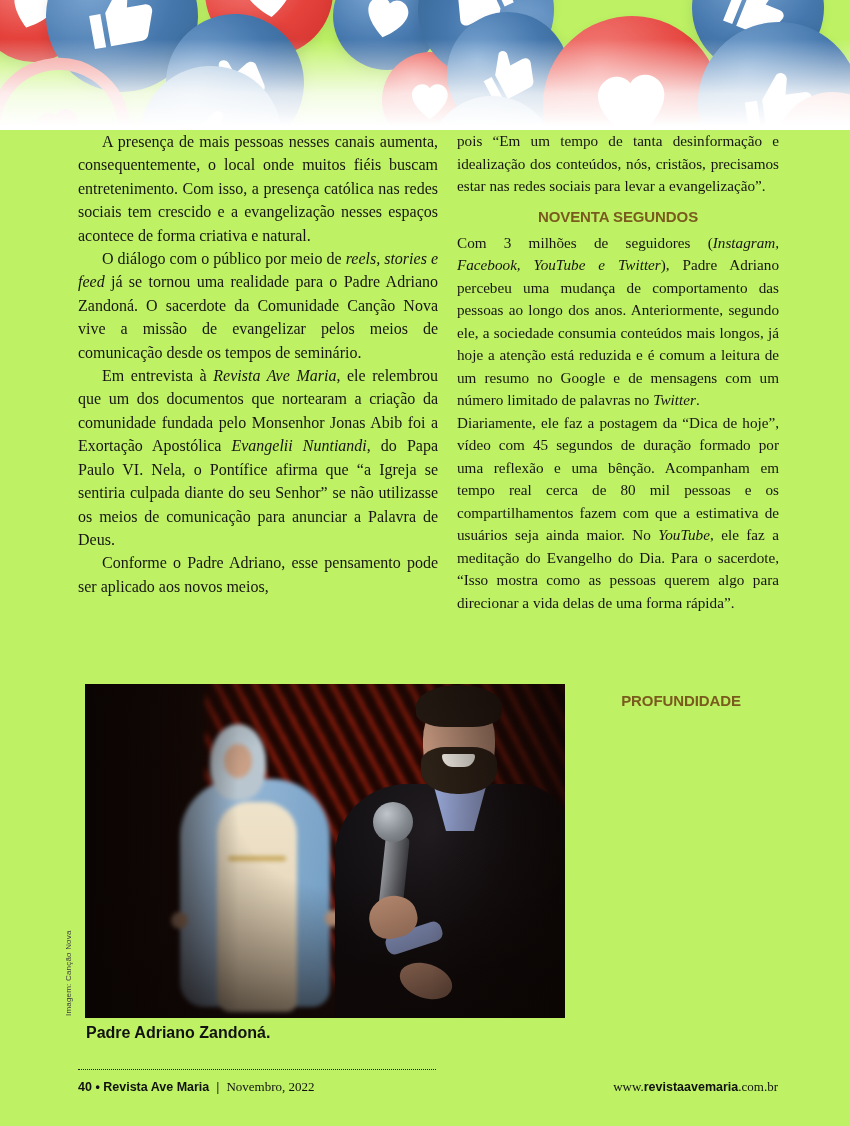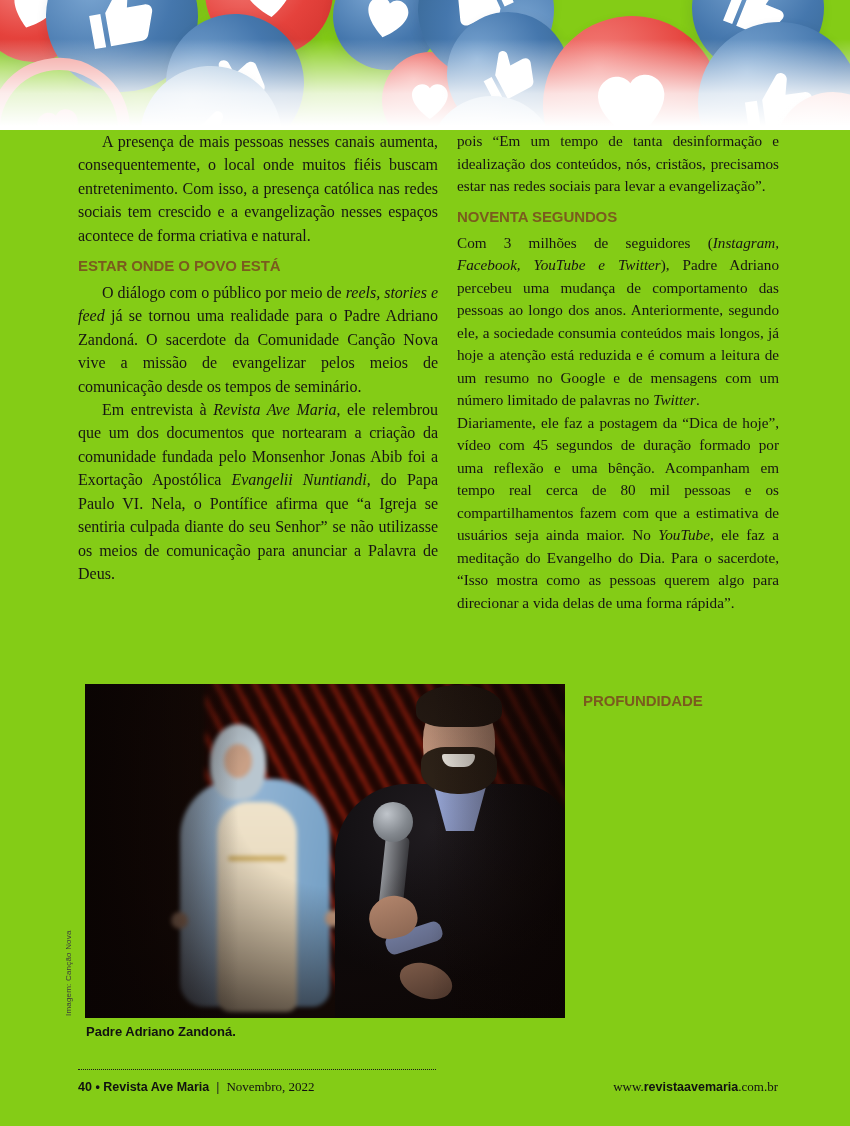--- a/index.html
+++ b/index.html
@@ -4,21 +4,21 @@
 <style>
   :root{
     --heading:#7a5b1e;
     --like-blue:#4577ad;
     --love-red:#e5423c;
     --soft-pink:#f29b97;
     --light-blue:#8fb4d6;
   }
   html,body{margin:0;padding:0;background:#fff;}
   body{font-family:"Liberation Serif",serif;color:#171513;}
-  .page{position:relative;width:850px;height:1126px;background:#84cc16;overflow:hidden;}
+  .page{position:relative;width:850px;height:1126px;background:#bef264;overflow:hidden;}
 
   
   .banner{position:absolute;left:0;top:0;width:850px;height:130px;overflow:hidden;}
   .ricon{position:absolute;border-radius:50%;box-shadow:0 5px 12px rgba(30,40,60,.10);}
   .ricon svg{position:absolute;left:22%;top:22%;width:56%;height:56%;}
   .ricon.blue{background:radial-gradient(circle at 33% 28%,#7ba6d2 0%,var(--like-blue) 55%,#35648f 100%);}
   .ricon.red{background:radial-gradient(circle at 33% 28%,#f4837e 0%,var(--love-red) 55%,#cf322c 100%);}
   .ricon.pink{background:radial-gradient(circle at 33% 28%,#fac5c2 0%,var(--soft-pink) 60%,#ec8a86 100%);}
   .ricon.lightblue{background:radial-gradient(circle at 33% 28%,#c3d6e8 0%,var(--light-blue) 60%,#7fa3c8 100%);}
   .ricon.ring{background:transparent;border:12px solid var(--soft-pink);box-sizing:border-box;}
@@ -27,21 +27,21 @@
     background:linear-gradient(to bottom,rgba(255,255,255,0) 30%,rgba(255,255,255,.82) 72%,#fff 97%);}
 
   
   .col{position:absolute;text-align:justify;overflow:hidden;hyphens:auto;-webkit-hyphens:auto;}
   .col p{margin:0;}
   .col p.indent{text-indent:24px;}
   .col-left{left:78px;top:130px;width:360px;height:552px;font-size:16px;line-height:23.4px;}
   .col-right-top{left:457px;top:130px;width:322px;height:548px;font-size:15.2px;line-height:22.5px;}
   .col-right-narrow{left:583px;top:679px;width:196px;height:382px;font-size:15px;line-height:22.8px;}
   h3.sec{font-family:"Liberation Sans",sans-serif;font-weight:700;font-size:15px;line-height:16px;
-    color:var(--heading);margin:11px 0 7px;letter-spacing:-.1px;text-align:left;}
+    color:var(--heading);margin:11px 0 7px;letter-spacing:-.1px;text-align:center;}
   .col-right-narrow h3.sec{margin:14px 0 8px;}
   em{font-style:italic;}
 
   
   .photo{position:absolute;left:85px;top:684px;width:480px;height:334px;overflow:hidden;
     background:#150a06;}
   .ph-lattice{position:absolute;left:120px;top:-10px;width:370px;height:320px;
     background:
       repeating-linear-gradient(62deg, rgba(150,30,12,.85) 0 5px, rgba(30,6,3,.92) 5px 17px),
       repeating-linear-gradient(-62deg, rgba(120,24,10,.55) 0 5px, rgba(25,5,2,.55) 5px 17px);
@@ -83,21 +83,21 @@
   .pd-mic{position:absolute;left:297px;top:152px;width:24px;height:76px;border-radius:5px;
     background:linear-gradient(90deg,#909398,#3a3a3e);transform:rotate(6deg);}
   .pd-hand{position:absolute;left:284px;top:212px;width:48px;height:42px;background:#bf8f74;
     border-radius:50% 50% 42% 42%;transform:rotate(-14deg);}
   .pd-hand2{position:absolute;left:314px;top:280px;width:54px;height:34px;background:#bf8f74;
     border-radius:50%;transform:rotate(18deg);}
   .pd-cuff{position:absolute;left:300px;top:244px;width:58px;height:20px;background:#8fa0d0;
     border-radius:8px;transform:rotate(-18deg);}
 
   .caption{position:absolute;left:86px;top:1024px;font-family:"Liberation Sans",sans-serif;
-    font-weight:700;font-size:13px;color:#111;}
+    font-weight:700;font-size:16px;color:#111;}
   .credit{position:absolute;left:64px;top:1016px;transform:rotate(-90deg);transform-origin:left top;
     font-family:"Liberation Sans",sans-serif;font-size:8px;color:#3c3c3c;letter-spacing:.2px;white-space:nowrap;}
 
   
   .footer-line{position:absolute;left:78px;top:1069px;width:358px;border-top:1.6px dotted #1c1c1c;}
   .footer{position:absolute;left:78px;top:1079px;width:700px;display:flex;justify-content:space-between;
     align-items:baseline;font-size:13px;color:#111;}
   .f-left .f-bold,.f-right .f-bold{font-family:Liberation Sans, sans-serif;font-weight:700;font-size:12.5px;}
   .f-sep{margin:0 7px;font-weight:400;color:#222;font-family:"Liberation Sans",sans-serif;font-size:12px;}
 </style>
@@ -181,23 +181,23 @@
     <div class="ricon pink" style="left:775px;top:92px;width:116px;height:116px">
         <svg viewBox="0 0 24 24" fill="#fff">
           <path d="M12 20.5S4 15.2 4 9.7C4 7 6.2 5 8.6 5c1.4 0 2.7.7 3.4 1.8A4.1 4.1 0 0 1 15.4 5C17.8 5 20 7 20 9.7c0 5.5-8 10.8-8 10.8z"></path>
         </svg>
       </div>
     <div class="banner-fade"></div>
   </div>
 
   <section class="col col-left">
     <p class="indent">A presença de mais pessoas nesses canais aumenta, consequentemente, o local onde muitos fiéis buscam entretenimento. Com isso, a presença católica nas redes sociais tem crescido e a evangelização nesses espaços acontece de forma criativa e natural.</p>
-    <h3 class="sec">ESTAR ONDE O POVO ESTÁ</h3>
     <p class="indent">O diálogo com o público por meio de <em>reels, stories e feed</em> já se tornou uma realidade para o Padre Adriano Zandoná. O sacerdote da Comunidade Canção Nova vive a missão de evangelizar pelos meios de comunicação desde os tempos de seminário.</p>
     <p class="indent">Em entrevista à <em>Revista Ave Maria</em>, ele relembrou que um dos documentos que nortearam a criação da comunidade fundada pelo Monsenhor Jonas Abib foi a Exortação Apostólica <em>Evangelii Nuntiandi</em>, do Papa Paulo VI. Nela, o Pontífice afirma que “a Igreja se sentiria culpada diante do seu Senhor” se não utilizasse os meios de comunicação para anunciar a Palavra de Deus.</p>
+    <p class="indent">Conforme o Padre Adriano, esse pensamento pode ser aplicado aos novos meios,</p>
   </section>
 
   <section class="col col-right-top">
     <p>pois “Em um tempo de tanta desinformação e idealização dos conteúdos, nós, cristãos, precisamos estar nas redes sociais para levar a evangelização”.</p>
     <h3 class="sec">NOVENTA SEGUNDOS</h3>
     <p>Com 3 milhões de seguidores (<em>Instagram, Facebook, YouTube e Twitter</em>), Padre Adriano percebeu uma mudança de comportamento das pessoas ao longo dos anos. Anteriormente, segundo ele, a sociedade consumia conteúdos mais longos, já hoje a atenção está reduzida e é comum a leitura de um resumo no Google e de mensagens com um número limitado de palavras no <em>Twitter</em>.</p>
     <p>Diariamente, ele faz a postagem da “Dica de hoje”, vídeo com 45 segundos de duração formado por uma reflexão e uma bênção. Acompanham em tempo real cerca de 80 mil pessoas e os compartilhamentos fazem com que a estimativa de usuários seja ainda maior. No <em>YouTube</em>, ele faz a meditação do Evangelho do Dia. Para o sacerdote, “Isso mostra como as pessoas querem algo para direcionar a vida delas de uma forma rápida”.</p>
   </section>
 
   <section class="col col-right-narrow">

